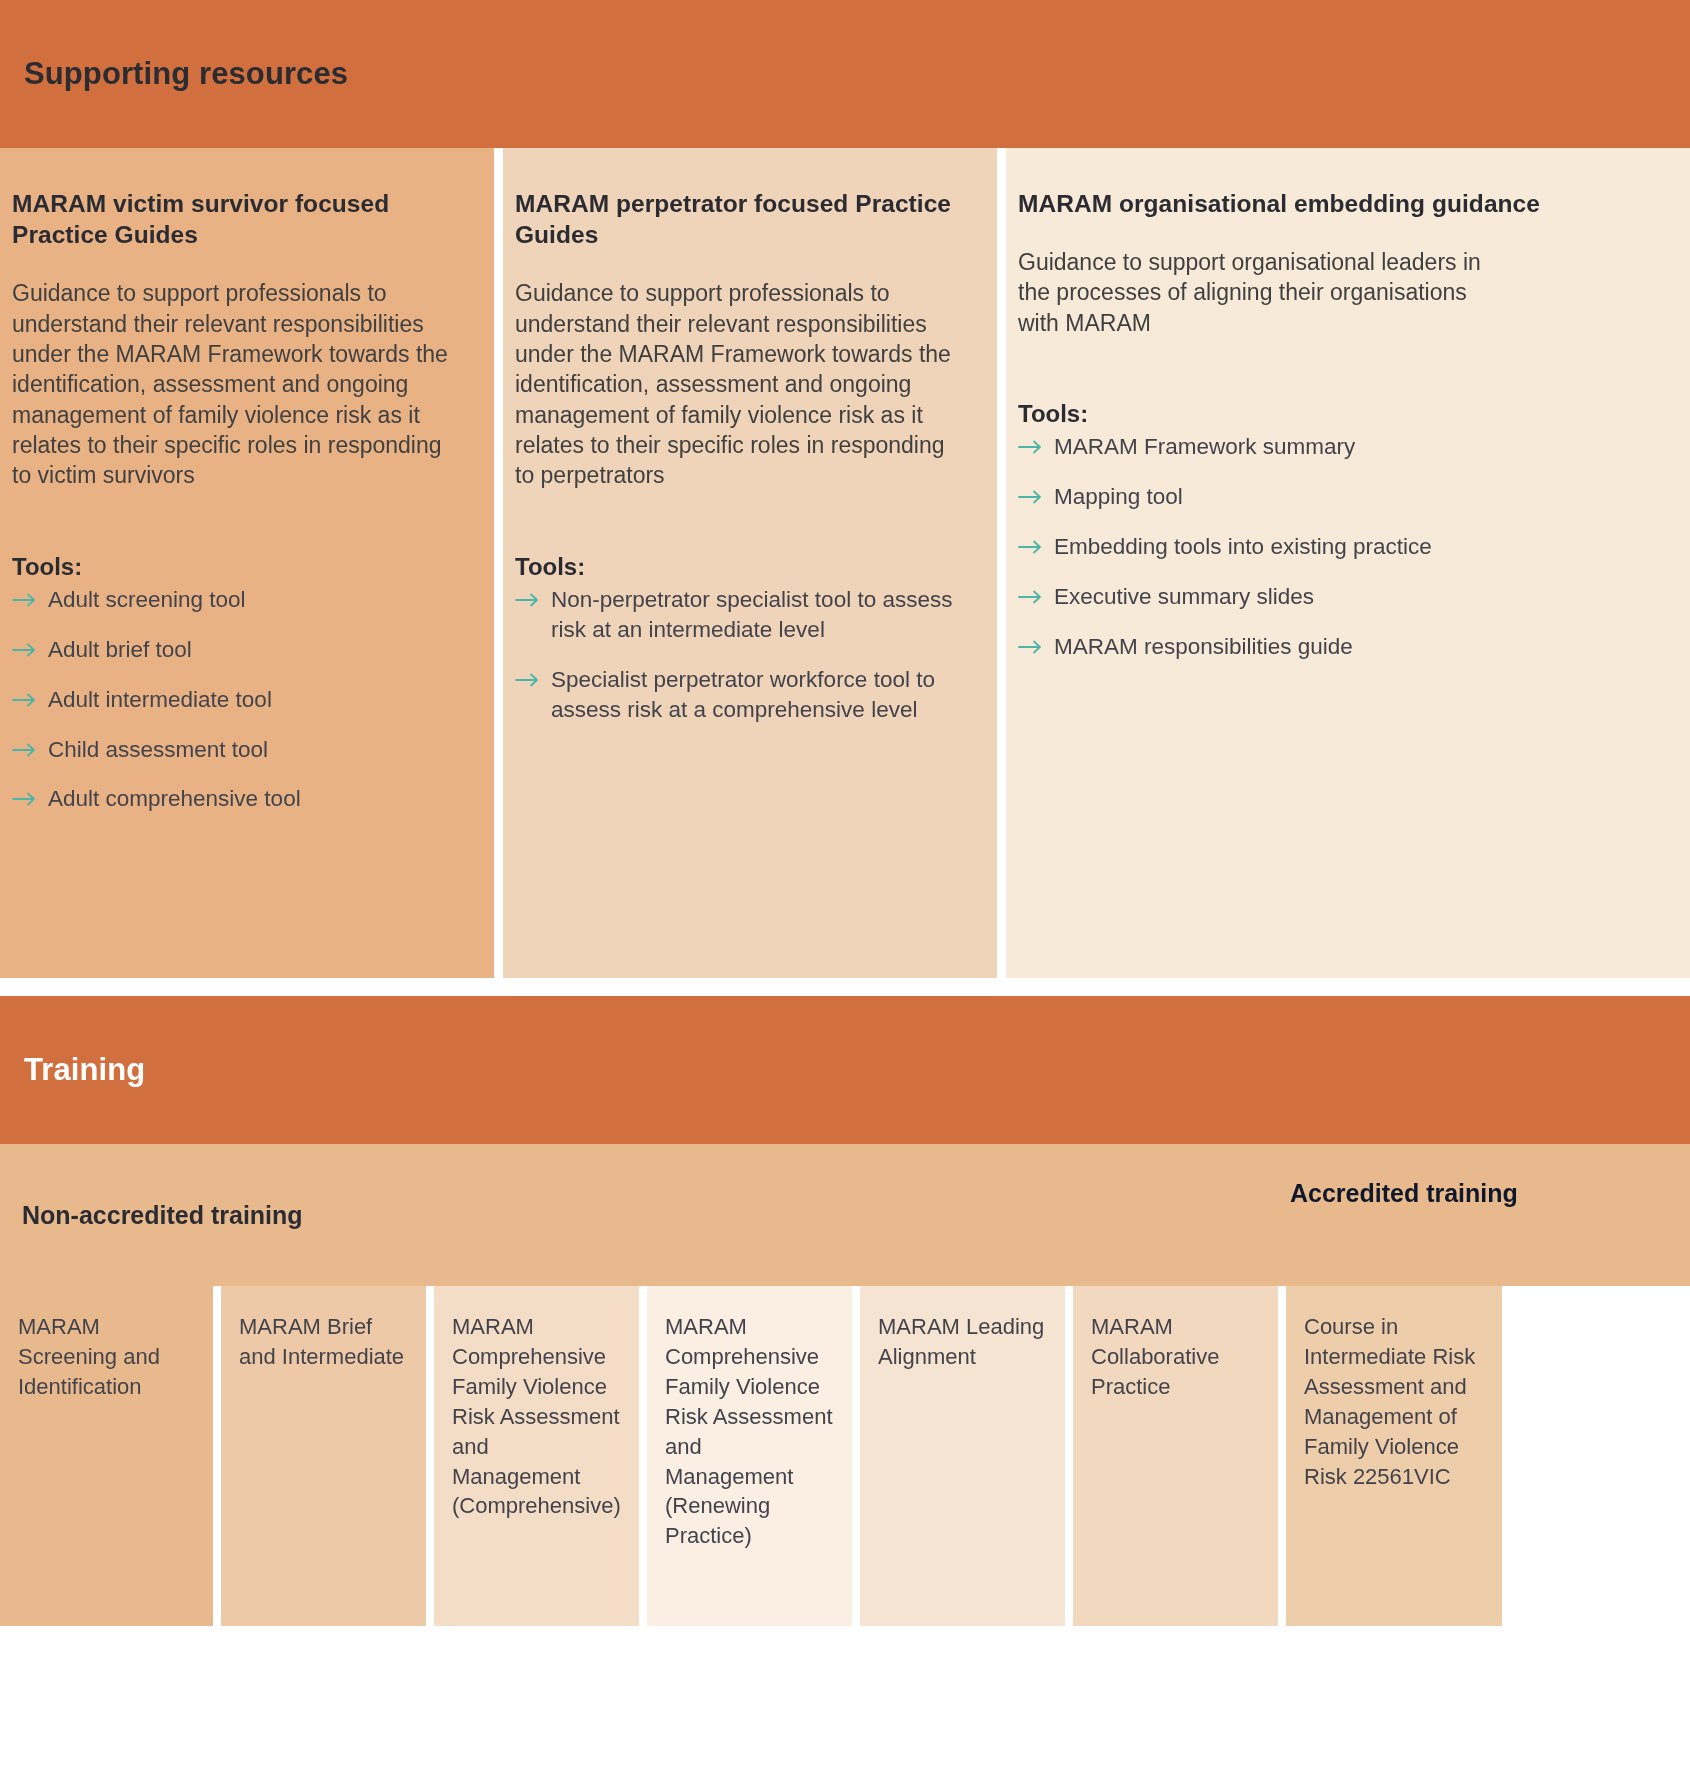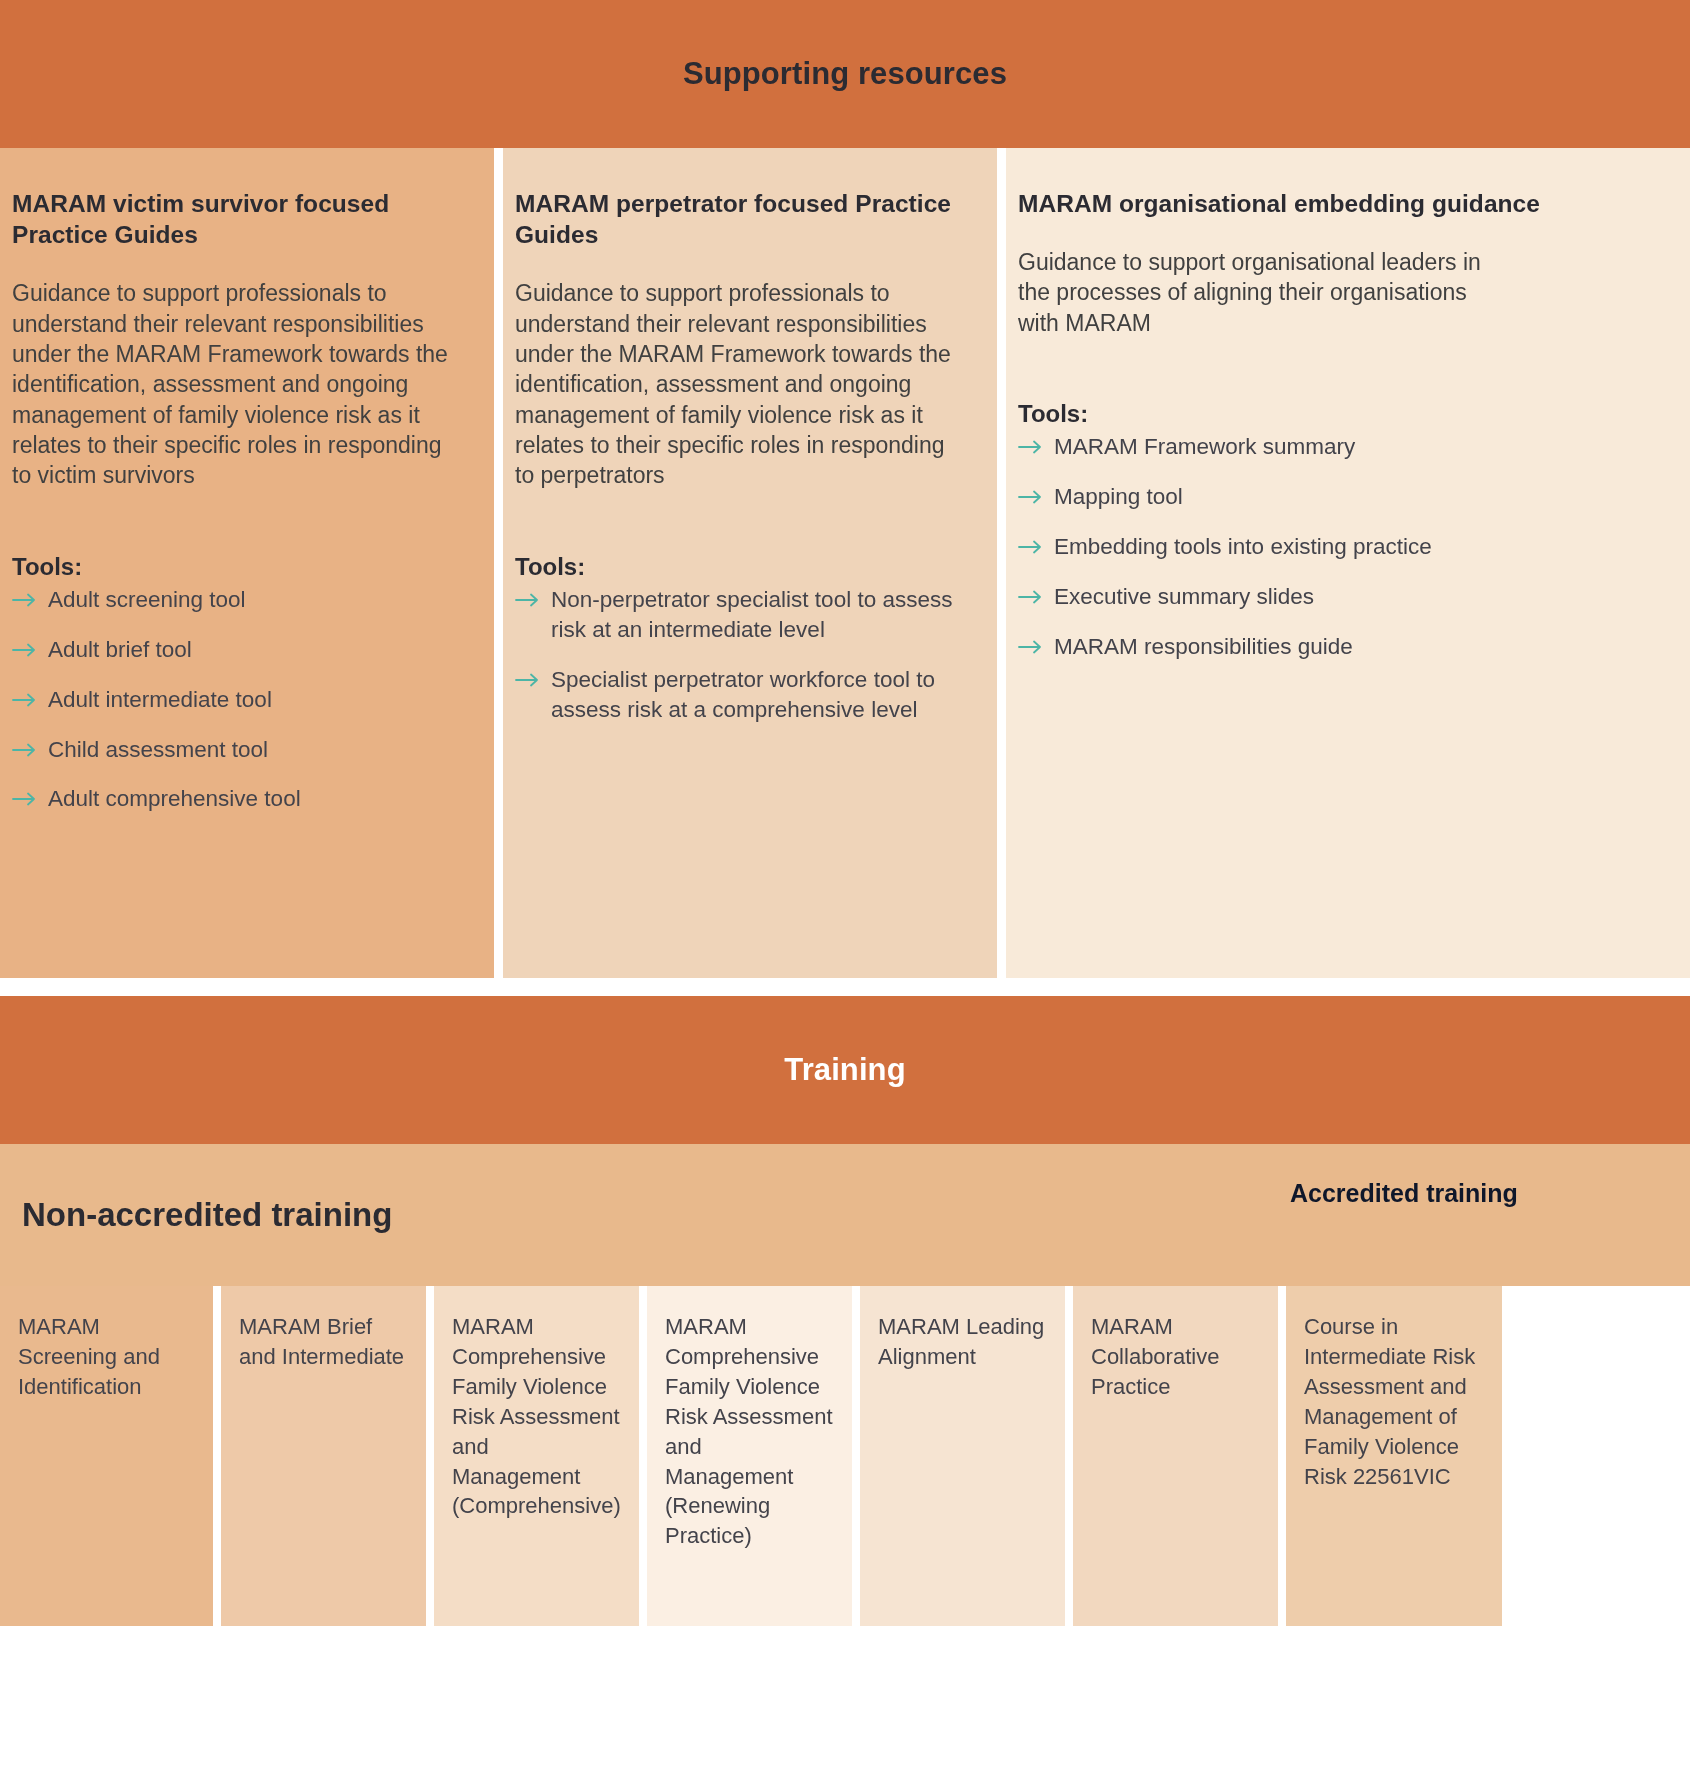--- a/index.html
+++ b/index.html
@@ -16,21 +16,21 @@
     background: #ffffff;
     overflow: hidden;
   }
 
   
   .section-bar {
     background: #d1703e;
     height: 148px;
     display: flex;
     align-items: center;
-    justify-content: center;
+    padding-left: 24px;
   }
   .section-bar.training-bar {
     height: 148px;
   }
   .section-bar-title {
     font-size: 31px;
     font-weight: bold;
     letter-spacing: 0.1px;
     color: #2b2b32;
   }
@@ -109,21 +109,21 @@
   .accred-band {
     background: #e8b98c;
     height: 142px;
     display: flex;
     align-items: center;
     position: relative;
   }
   .accred-left {
     position: absolute;
     left: 22px;
-    font-size: 33px;
+    font-size: 25px;
     font-weight: bold;
     color: #2b2b32;
   }
   .accred-right {
     position: absolute;
     left: 1290px;
     top: 34px;
     width: 240px;
     font-size: 25px;
     font-weight: bold;

